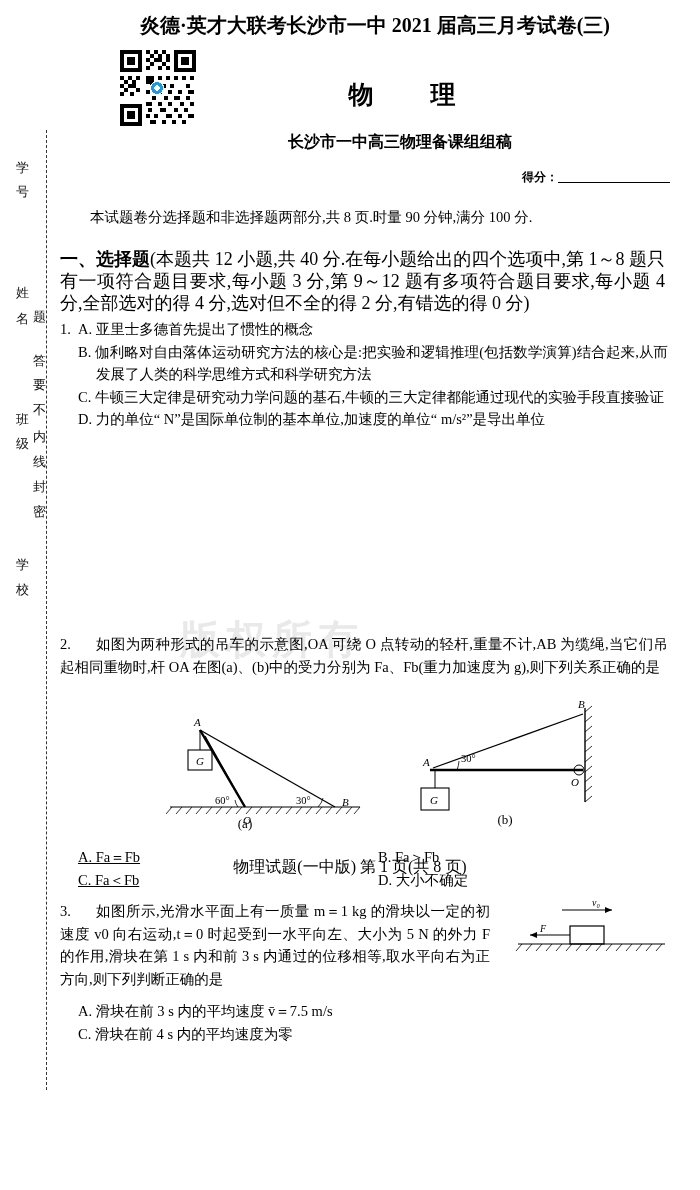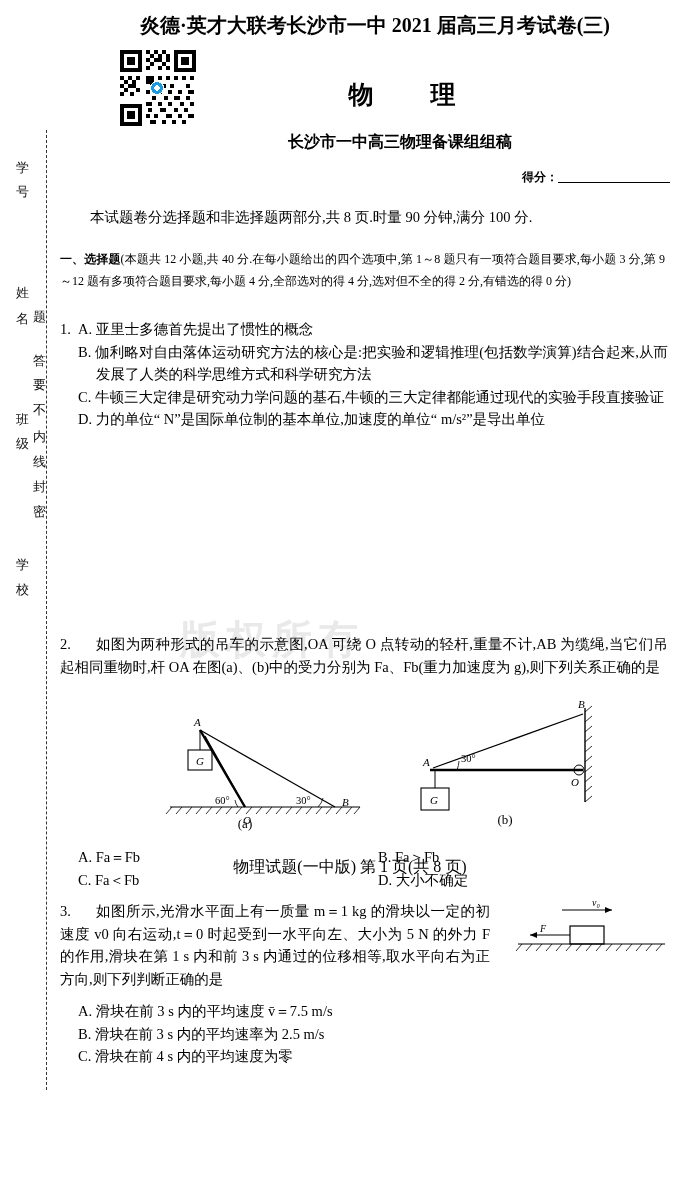--- a/index.html
+++ b/index.html
@@ -58,35 +58,35 @@
   .score-line .blank{
     display:inline-block;width:112px;border-bottom:1px solid #000;height:14px;
     vertical-align:-2px;
   }
   .intro{
     position:absolute;left:90px;top:208px;width:570px;
     font-size:14.5px;
   }
   .sec-title{
     position:absolute;left:60px;top:248px;width:605px;
-    font-size:12px;line-height:22px;text-align:justify;
+    font-size:18px;line-height:22px;text-align:justify;
   }
   .sec-title b{font-weight:bold;}
 
   
   .q{
     position:absolute;left:60px;width:608px;
     font-size:14.5px;line-height:22.5px;text-align:justify;
   }
   .q .num{float:left;width:18px;}
   .q .body{margin-left:18px;}
   .opt-ind{margin-left:18px;padding-left:18px;text-indent:-18px;}
 
   .opts-2col{position:relative;margin-left:18px;}
-  .opts-2col .c1{display:inline-block;width:300px;}
+  .opts-2col .c1{display:inline-block;width:300px;text-decoration:underline;}
   .opts-2col .c2{display:inline-block;}
 
   
   .figbox{position:relative;}
   .footer{
     position:absolute;left:0;bottom:14px;width:700px;text-align:center;
     font-size:16px;
   }
   .fig-cap{font-size:13px;text-align:center;}
   .watermark{
@@ -339,18 +339,17 @@
       <text x="92" y="10" font-size="10" font-family="Liberation Serif, serif" font-style="italic">v₀</text>
 
       <line x1="30" y1="39" x2="70" y2="39" stroke="#000" stroke-width="1.1"></line>
       <polygon points="30,39 37,36 37,42" fill="#000"></polygon>
       <text x="40" y="36" font-size="10" font-family="Liberation Serif, serif" font-style="italic">F</text>
     </svg>
   </div>
 
   <div class="q" style="top:1000px;">
     <div class="opt-ind">A. 滑块在前 3 s 内的平均速度 v̄＝7.5 m/s</div>
-    <div class="opt-ind">B. 滑块在前 3 s 内的平均速率为 2.5 m/s</div>
     <div class="opt-ind">C. 滑块在前 4 s 内的平均速度为零</div>
   </div>
 
   <div class="footer">物理试题(一中版) 第 1 页(共 8 页)</div>
 </div>
 
 </body></html>

